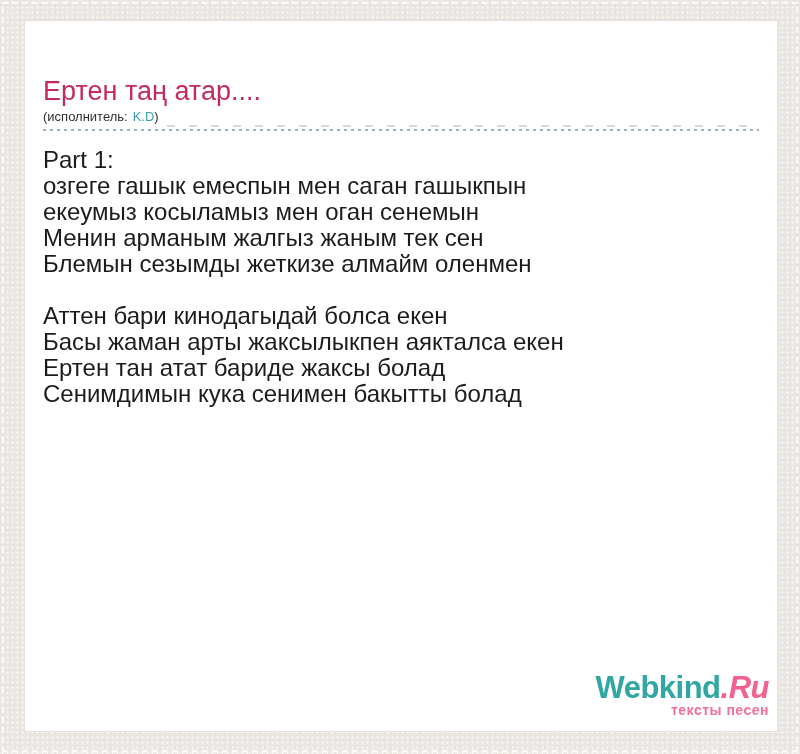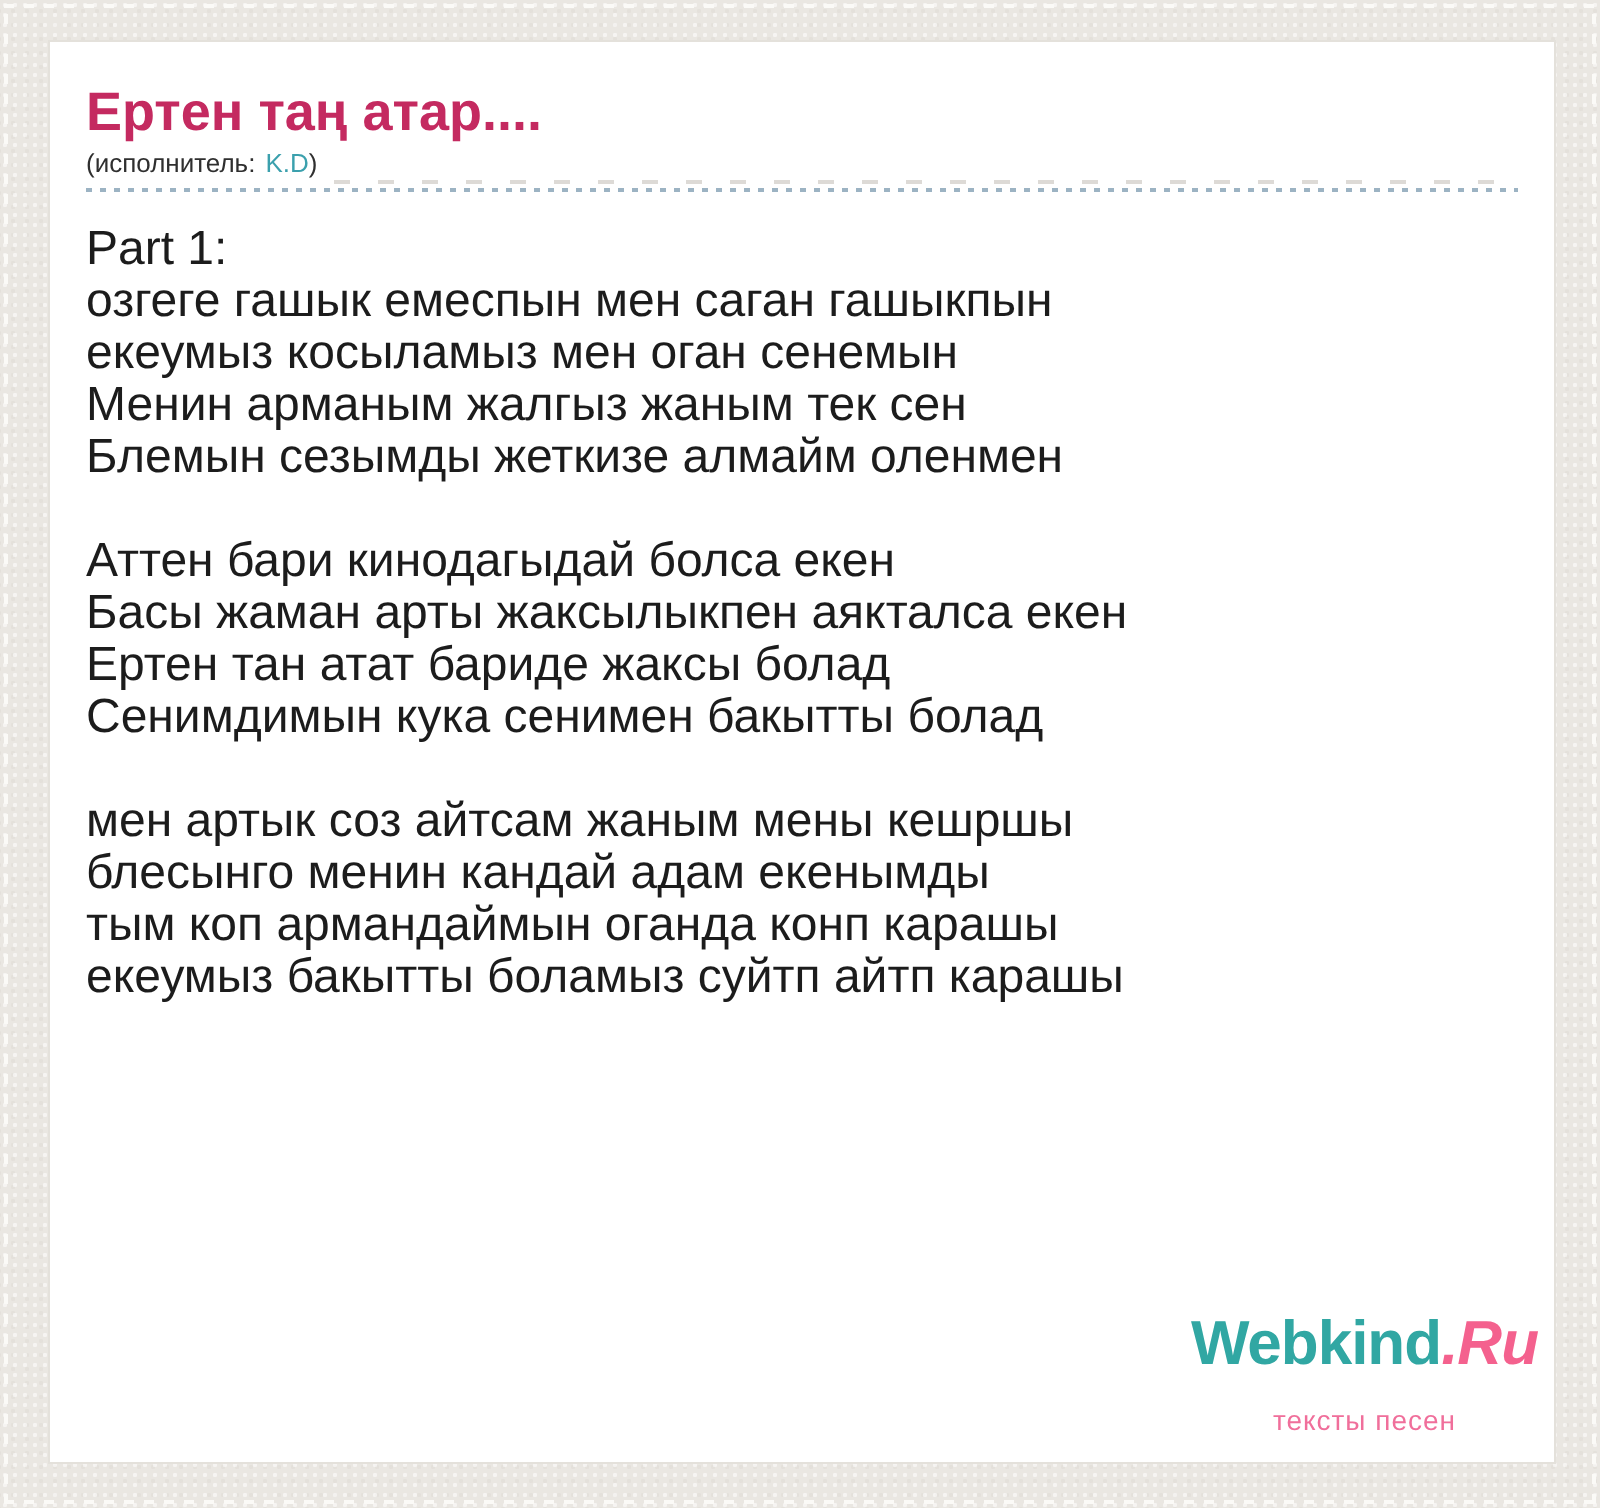--- a/index.html
+++ b/index.html
@@ -26,23 +26,24 @@
     background-position: top left, bottom left, top left, top right;
     background-size: 100% 2px, 100% 2px, 2px 100%, 2px 100%;
     background-repeat:no-repeat;
   }
   .card {
     position:absolute; left:24px; top:20px; width:754px; height:712px;
     background:#ffffff; border:1px solid #e4e1db;
     padding:21px 18px 0 18px;
   }
   .song-title {
-    font-size:27px; line-height:28px; font-weight:700;
+    font-size:27px; line-height:28px; font-weight:400;
     color:var(--title-pink,#c42a60);
     letter-spacing:0;
+    margin-top:35px;
   }
   .artist-row {
     display:flex; align-items:flex-end;
     margin-top:2px; height:20px;
     font-size:13px; line-height:20px; color:#2f2f2f;
   }
   .artist-link { color:var(--link-teal,#3ba0ad); text-decoration:none; cursor:pointer; }
   .artist-filler {
     flex:1 1 auto; height:14px; margin-left:8px;
     background:repeating-linear-gradient(90deg, #dddad6 0 8px, transparent 8px 22px);
@@ -59,22 +60,22 @@
     margin:0 0 26px 0;
   }
   .logo {
     position:absolute; right:8px; bottom:14px;
     text-align:center; cursor:pointer;
   }
   .logo-main { font-size:31px; line-height:30px; font-weight:700; letter-spacing:-0.5px; }
   .logo-word { color:var(--logo-teal,#31a7a3); }
   .logo-suffix { color:var(--logo-pink,#f4618e);font-style:italic; }
   .logo-tagline {
-    font-size:14px; line-height:14px; font-weight:400;
-    color:var(--tagline-pink,#f06f9b); letter-spacing:0.5px; margin-top:16px;
+    font-size:14px; line-height:14px; font-weight:700;
+    color:var(--tagline-pink,#f06f9b); letter-spacing:0.5px; margin-top:0;text-align:right;
   }
 </style>
 </head>
 <body>
 
 <div class="stitch-frame"></div>
 
 <div class="card">
 
   <h1 class="song-title">Ертен таң атар....</h1>
@@ -92,24 +93,20 @@
   <div class="lyrics">
     <p class="stanza">Part 1:
 озгеге гашык емеспын мен саган гашыкпын
 екеумыз косыламыз мен оган сенемын
 Менин арманым жалгыз жаным тек сен
 Блемын сезымды жеткизе алмайм оленмен</p>
     <p class="stanza">Аттен бари кинодагыдай болса екен
 Басы жаман арты жаксылыкпен аякталса екен
 Ертен тан атат бариде жаксы болад
 Сенимдимын кука сенимен бакытты болад</p>
-    <p class="stanza">мен артык соз айтсам жаным мены кешршы
-блесынго менин кандай адам екенымды
-тым коп армандаймын оганда конп карашы
-екеумыз бакытты боламыз суйтп айтп карашы</p>
   </div>
 
   <div class="logo">
     <div class="logo-main">
       <span class="logo-word">Webkind</span><span class="logo-suffix">.Ru</span>
     </div>
     <div class="logo-tagline">тексты песен</div>
   </div>
 
 </div>

